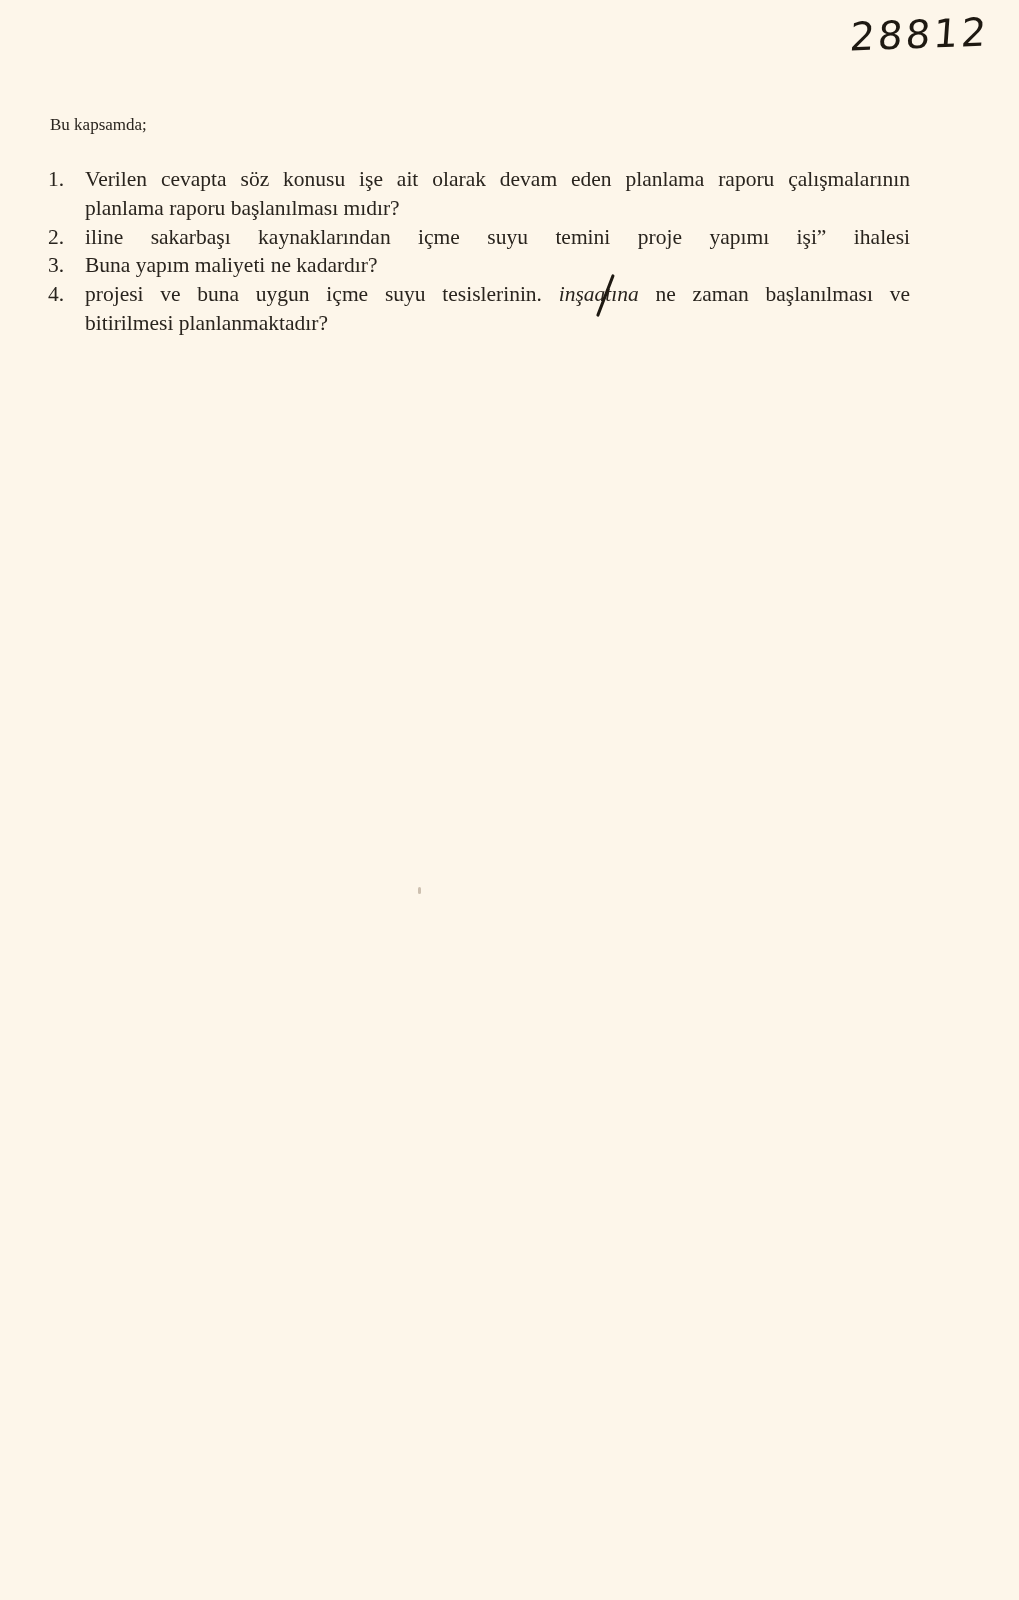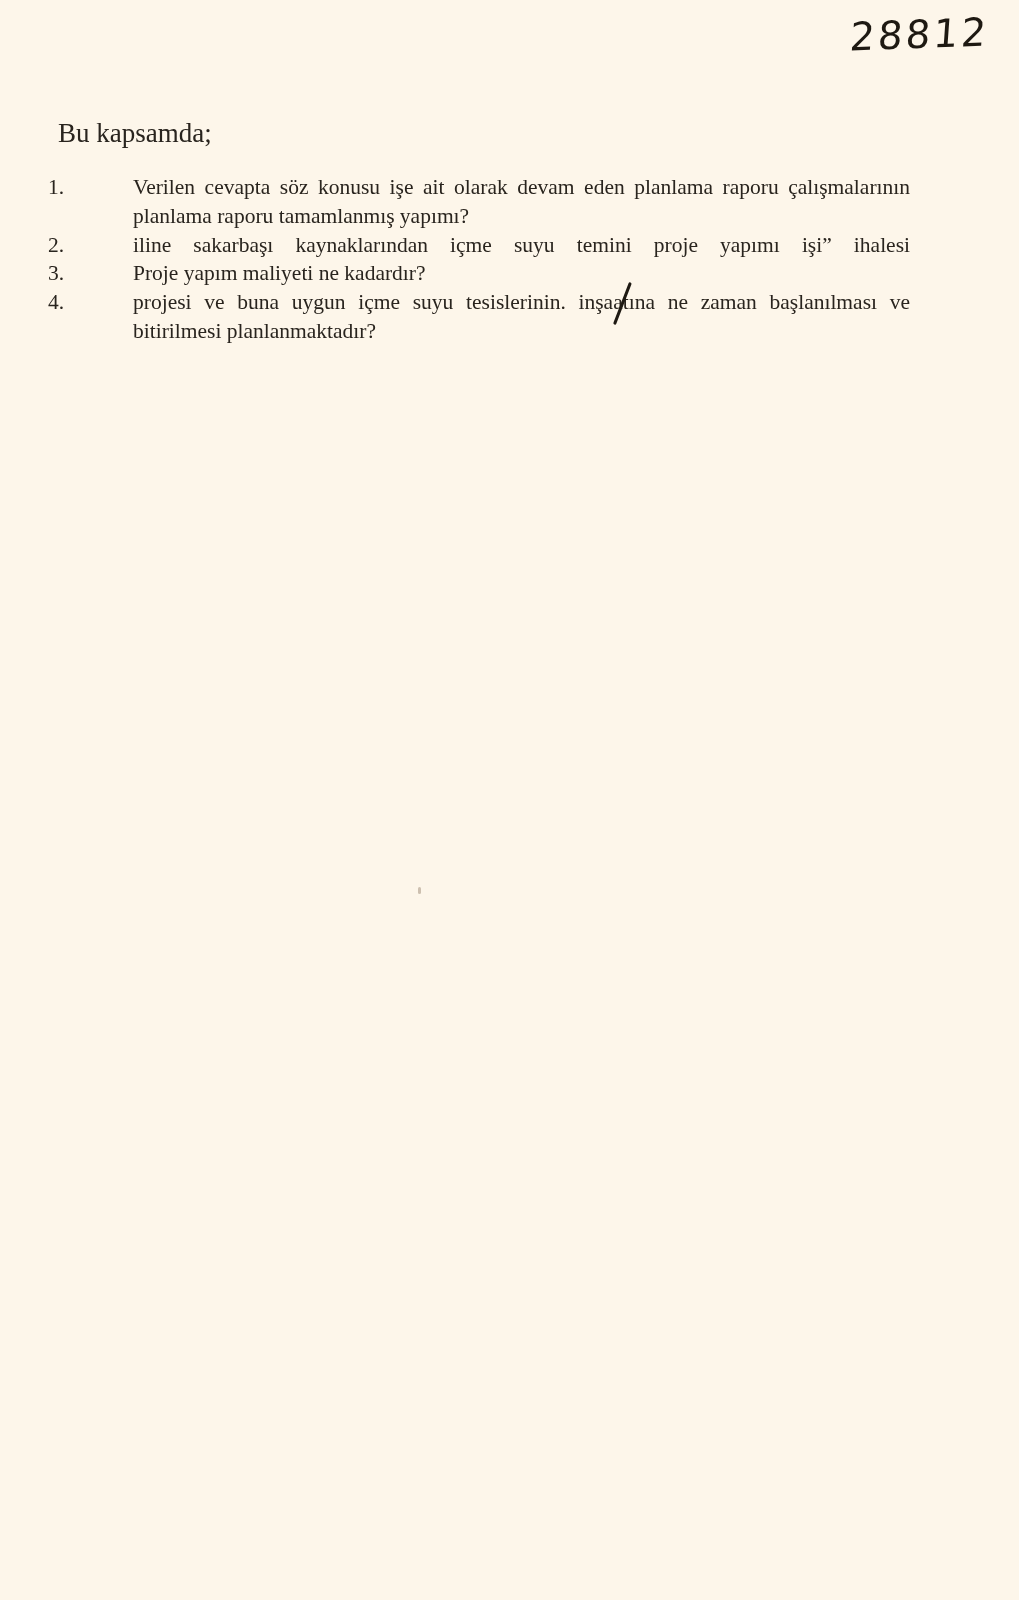--- a/index.html
+++ b/index.html
@@ -20,23 +20,23 @@
     position:absolute;
     top:12px;right:30px;
     font-family:"DejaVu Sans",sans-serif;
     font-size:39px;
     letter-spacing:3px;
     color:var(--pen);
     transform:rotate(-2deg) skewX(-6deg);
     transform-origin:center;
   }
   .intro{
-    margin:8px;
+    margin:0;
     padding:112px 0 0 50px;
-    font-size:27px;
+    font-size:17px;
     line-height:26px;
   }
   .qlist{
     margin:27px 0 0 48px;
     width:862px;
   }
   .item{display:flex;}
   .num{
     flex:0 0 37px;
     font-size:21.5px;
@@ -44,26 +44,25 @@
   }
   .qbody{
     flex:1 1 auto;
     font-size:21.5px;
     line-height:28.8px;
   }
   .line{
     text-align:justify;
     text-align-last:justify;
     white-space:normal;
-    margin-left:48px;
   }
   .line.last{
     text-align-last:left;
   }
-  .pen-strike{position:relative;display:inline-block;}
+  .pen-strike{position:relative;display:inline-block;font-style:italic;}
   .pen-strike::after{
     content:"";
     position:absolute;
     left:56%;
     top:-26%;
     width:3px;
     height:155%;
     background:var(--pen);
     border-radius:2px;
     transform:rotate(21deg);
@@ -82,33 +81,33 @@
 <div class="page">
   <div class="handwritten">28812</div>
 
   <p class="intro">Bu kapsamda;</p>
 
   <div class="qlist" id="qlist">
       <div class="item">
         <div class="num">1.</div>
         <div class="qbody">
           <div class="line">Verilen cevapta söz konusu işe ait olarak devam eden planlama raporu çalışmalarının</div>
-          <div class="line last">planlama raporu tamamlanmış yapımı?</div>
+          <div class="line last">planlama raporu başlanılması mıdır?</div>
         </div>
       </div>
       <div class="item">
         <div class="num">2.</div>
         <div class="qbody">
           <div class="line">iline sakarbaşı kaynaklarından içme suyu temini proje yapımı işi” ihalesi</div>
         </div>
       </div>
       <div class="item">
         <div class="num">3.</div>
         <div class="qbody">
-          <div class="line last">Proje yapım maliyeti ne kadardır?</div>
+          <div class="line last">Buna yapım maliyeti ne kadardır?</div>
         </div>
       </div>
       <div class="item">
         <div class="num">4.</div>
         <div class="qbody">
           <div class="line">projesi ve buna uygun içme suyu tesislerinin. <span class="pen-strike">inşaatına</span> ne zaman başlanılması ve</div>
           <div class="line last">bitirilmesi planlanmaktadır?</div>
         </div>
       </div>
     </div>

